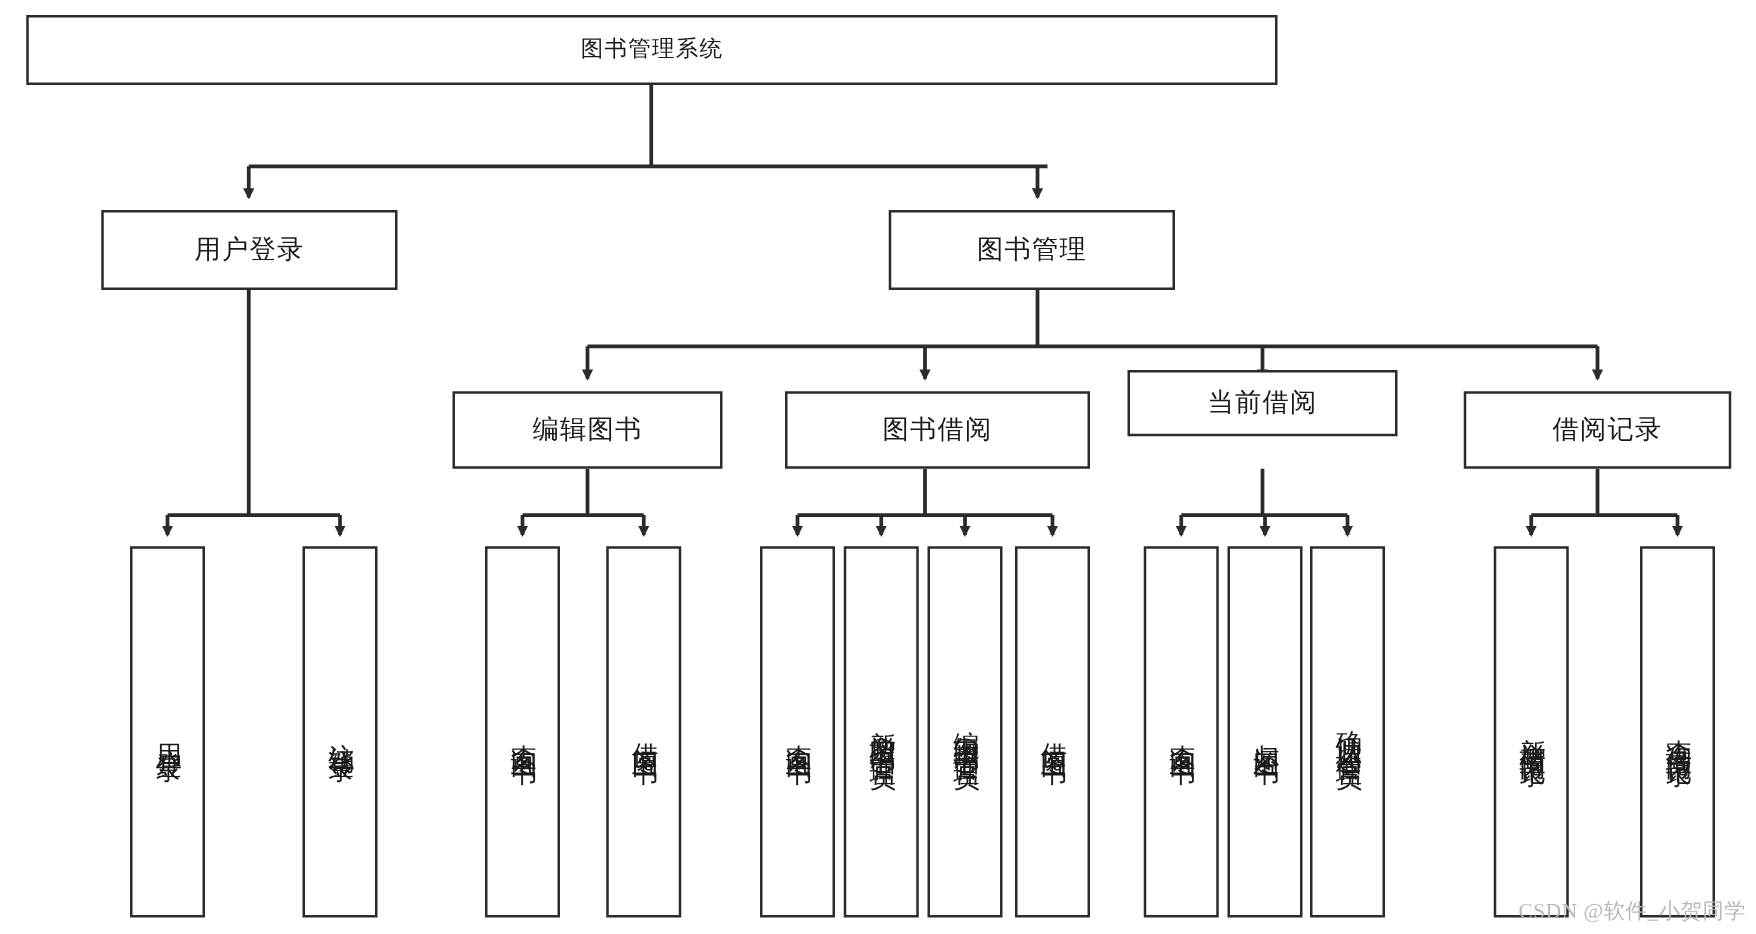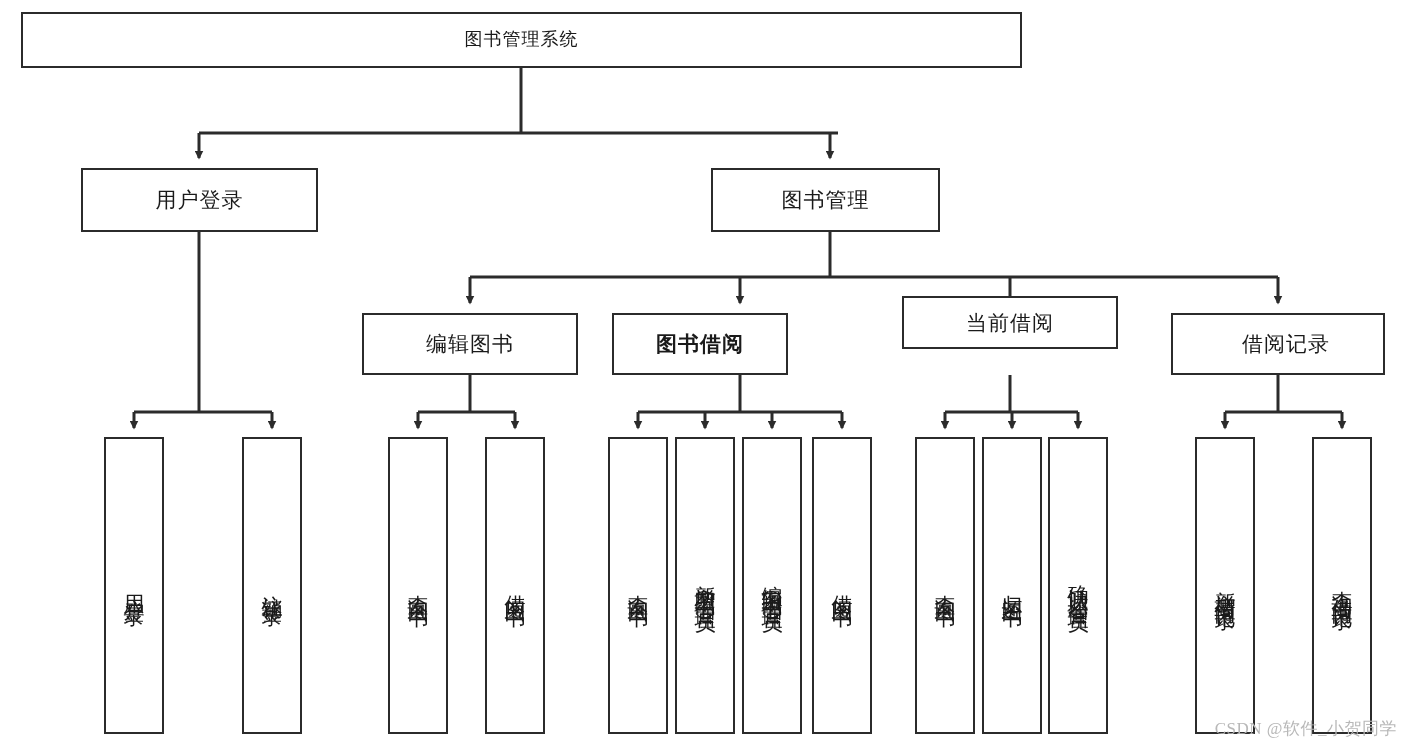--- a/index.html
+++ b/index.html
@@ -134,21 +134,21 @@
   <div class="node horiz" style="left:81px; top:168px; width:237px; height:64px;">
     <span>用户登录</span>
   </div>
   <div class="node horiz" style="left:711px; top:168px; width:229px; height:64px;">
     <span>图书管理</span>
   </div>
 
   <div class="node horiz" style="left:362px; top:313px; width:216px; height:62px;">
     <span>编辑图书</span>
   </div>
-  <div class="node horiz" style="left:612px; top:313px; width:176px; height:62px;font-weight:bold;">
+  <div class="node horiz" style="left:628px; top:313px; width:244px; height:62px;">
     <span>图书借阅</span>
   </div>
   <div class="node horiz" style="left:902px; top:296px; width:216px; height:53px;">
     <span>当前借阅</span>
   </div>
   <div class="node horiz" style="left:1171px; top:313px; width:214px; height:62px;padding-left:16px;">
     <span>借阅记录</span>
   </div>
 
   <div class="node vert" style="left:104px; top:437px; width:60px; height:297px;">

